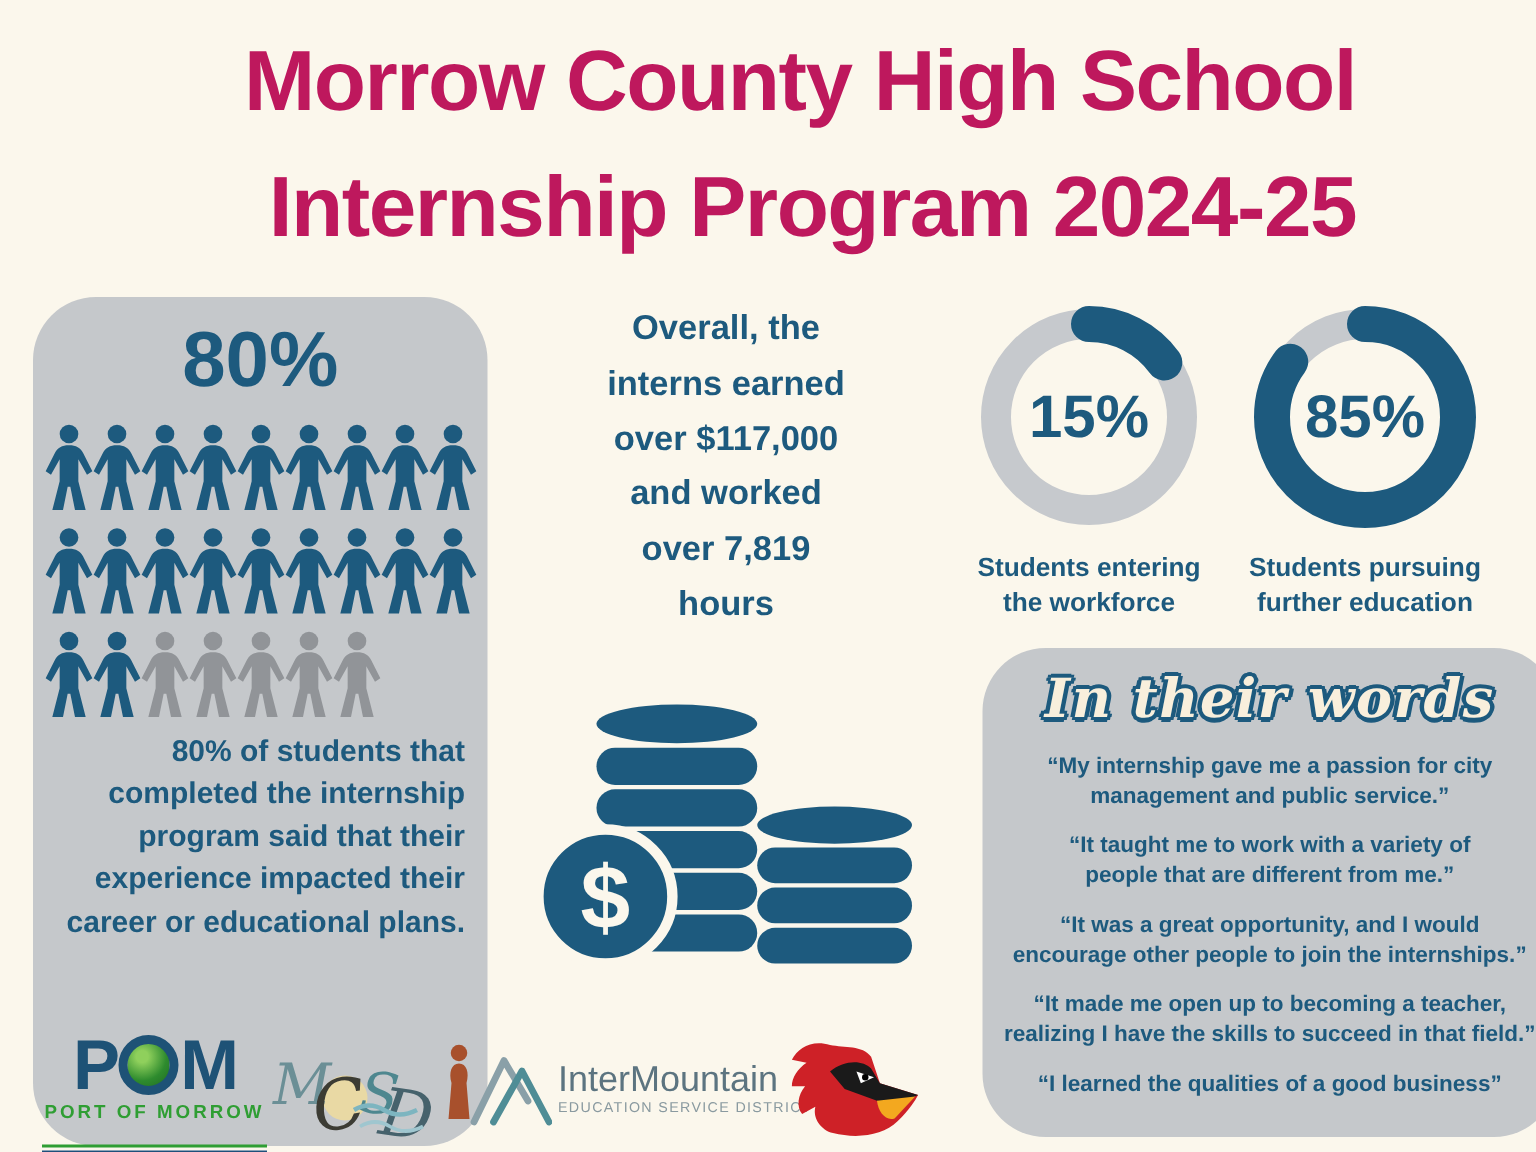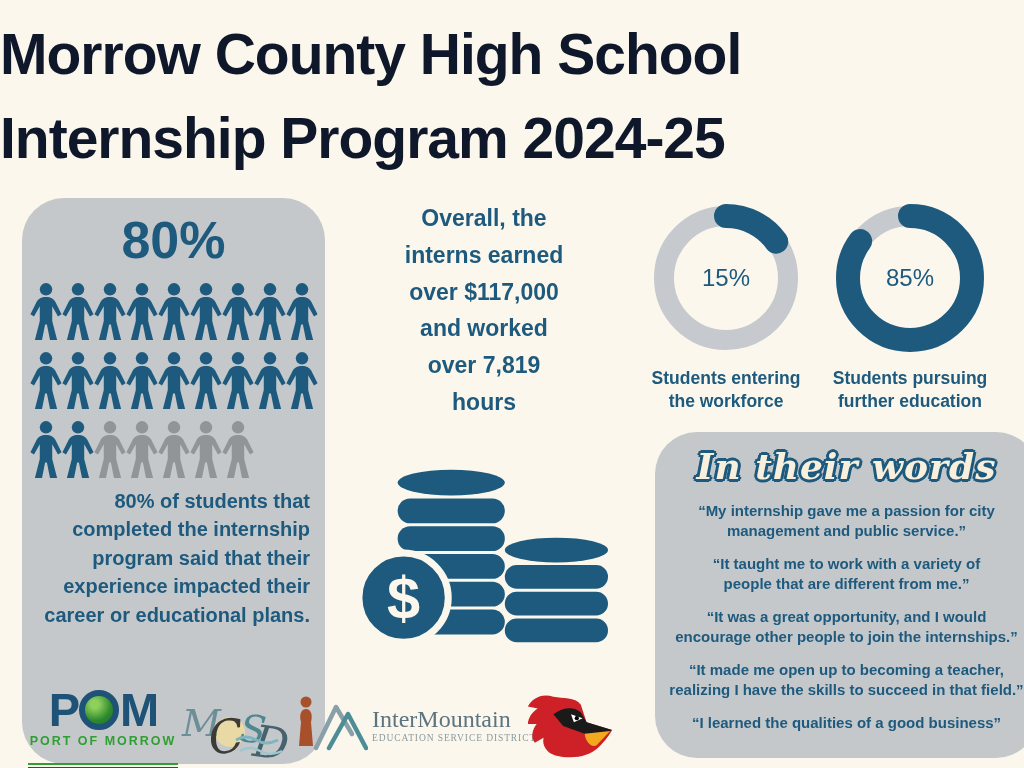--- a/index.html
+++ b/index.html
@@ -6,22 +6,22 @@
   html,body { margin:0; padding:0; }
   body {
     width:1024px; height:768px;
     background:#fbf7ec;
     font-family:"Liberation Sans", sans-serif;
     position:relative; overflow:hidden;
     color:#1d5a7e;
   }
   .title {
     position:absolute; top:12px; left:0; width:904px;
-    text-align:left; font-weight:bold; font-size:57px;
-    line-height:84px; letter-spacing:-1px; color:#0f172a;
+    text-align:right; font-weight:bold; font-size:57px;
+    line-height:84px; letter-spacing:-1px; color:#be185d;
   }
   .card { position:absolute; background:#c5c8cb; border-radius:42px; }
 
   
   .card-completion { left:22px; top:198px; width:303px; height:566px; text-align:center; }
   .big-percent { font-size:52px; font-weight:bold; margin-top:16px; line-height:1; }
   .pictograph { margin-top:14px; padding:0 0 0 8px; }
   .person-row { display:flex; justify-content:flex-start; height:66px; margin-bottom:3px; }
   .person { width:32px; height:64px; flex:0 0 32px; }
   .person svg { width:100%; height:100%; display:block; }
@@ -38,21 +38,21 @@
   .coins { position:absolute; left:352px; top:466px; width:258px; height:184px; }
 
   
   .donut-block { position:absolute; width:164px; text-align:center; }
   .donut-block.first { left:644px; top:197px; }
   .donut-block.second { left:828px; top:197px; }
   .donut-wrap { position:relative; width:162px; height:162px; margin:0 auto; }
   .donut-wrap svg { display:block; }
   .donut-percent {
     position:absolute; inset:0; display:flex; align-items:center; justify-content:center;
-    font-size:24px; font-weight:normal;
+    font-size:40px; font-weight:bold;
   }
   .donut-caption { margin-top:8px; font-size:17.5px; font-weight:bold; line-height:1.3; white-space:pre-line; }
 
   
   .card-quotes { left:628px; top:432px; width:383px; height:326px; text-align:center;margin-left:27px; }
   .quotes-title {
     font-family:"DejaVu Serif", serif; font-style:italic; font-weight:bold;
     font-size:36px; line-height:1.2; margin-top:13px; color:#f8efdc; letter-spacing:1px;
     text-shadow:
       -2px -2px 0 #1d5a7e, 0 -2px 0 #1d5a7e, 2px -2px 0 #1d5a7e,
@@ -75,21 +75,21 @@
     font-size:12.5px; font-weight:bold; color:#2f9e33; letter-spacing:2px;
     text-align:center; border-bottom:2.5px solid #2f9e33; padding-bottom:15px; margin-top:1px;
   }
   .pom-line2 {
     font-family:"Liberation Serif", serif; font-size:11px; font-weight:bold; color:#1e3f6e;
     border:2px solid #1e4f7a; background:#ffffff; text-align:center;
     padding:1px 2px; margin-top:2px; letter-spacing:0.3px;
   }
   .logo-mcsd { position:absolute; left:180px; top:684px; }
   .logo-imesd { position:absolute; left:296px; top:694px; display:flex; align-items:center; }
-  .imesd-text { margin-left:4px;font-family:Liberation Serif, serif; }
+  .imesd-text { margin-left:4px; }
   .imesd-name { font-size:24px; color:#5c7480; line-height:1.05; }
   .imesd-sub { font-size:9.5px; color:#8a9aa0; letter-spacing:0.9px; margin-top:1px; }
   .logo-cardinal { position:absolute; left:524px; top:688px; }
 </style>
 </head>
 <body>
 
 <header class="title">
   <div>Morrow County High School</div>
   <div>Internship Program 2024-25</div>

